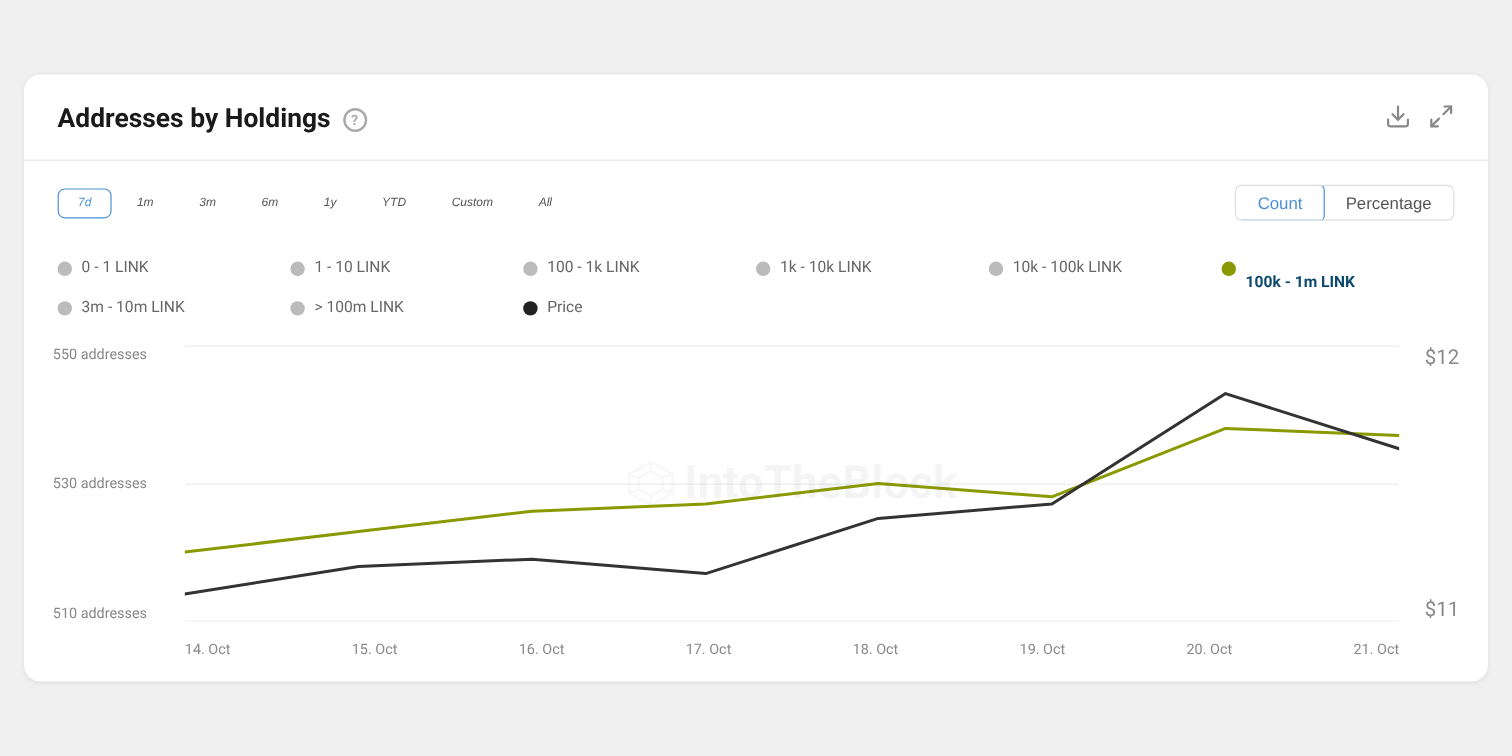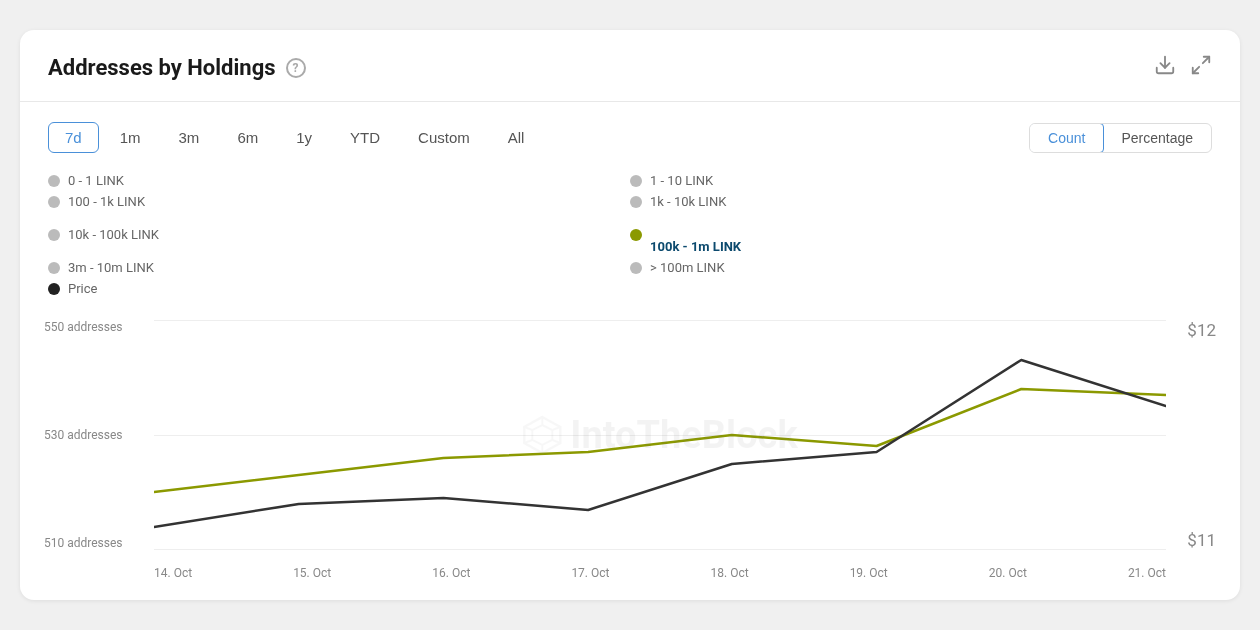--- a/index.html
+++ b/index.html
@@ -70,24 +70,25 @@
     }
     .time-buttons {
       display: flex;
       gap: 4px;
     }
     .time-btn {
       padding: 6px 16px;
       border-radius: 6px;
       border: 1px solid transparent;
       background: transparent;
-      font-size: 15px;
+      font-size: 10px;
       color: #555;
       cursor: pointer;
       font-weight: 500;
+      font-style: italic;
     }
     .time-btn.active {
       border-color: #4A90D9;
       color: #4A90D9;
       background: #fff;
     }
     .view-buttons {
       display: flex;
       gap: 0;
       border: 1px solid #ddd;
@@ -105,21 +106,21 @@
     }
     .view-btn.active {
       background: #fff;
       border: 1.5px solid #4A90D9;
       color: #4A90D9;
       border-radius: 4px;
       margin: -1px;
     }
     .legend {
       display: grid;
-      grid-template-columns: repeat(2, 1fr);
+      grid-template-columns: repeat(6, 1fr);
       gap: 6px 0;
       margin-bottom: 24px;
     }
     .legend-item {
       display: flex;
       align-items: center;
       gap: 8px;
       font-size: 13px;
       color: #666;
     }

